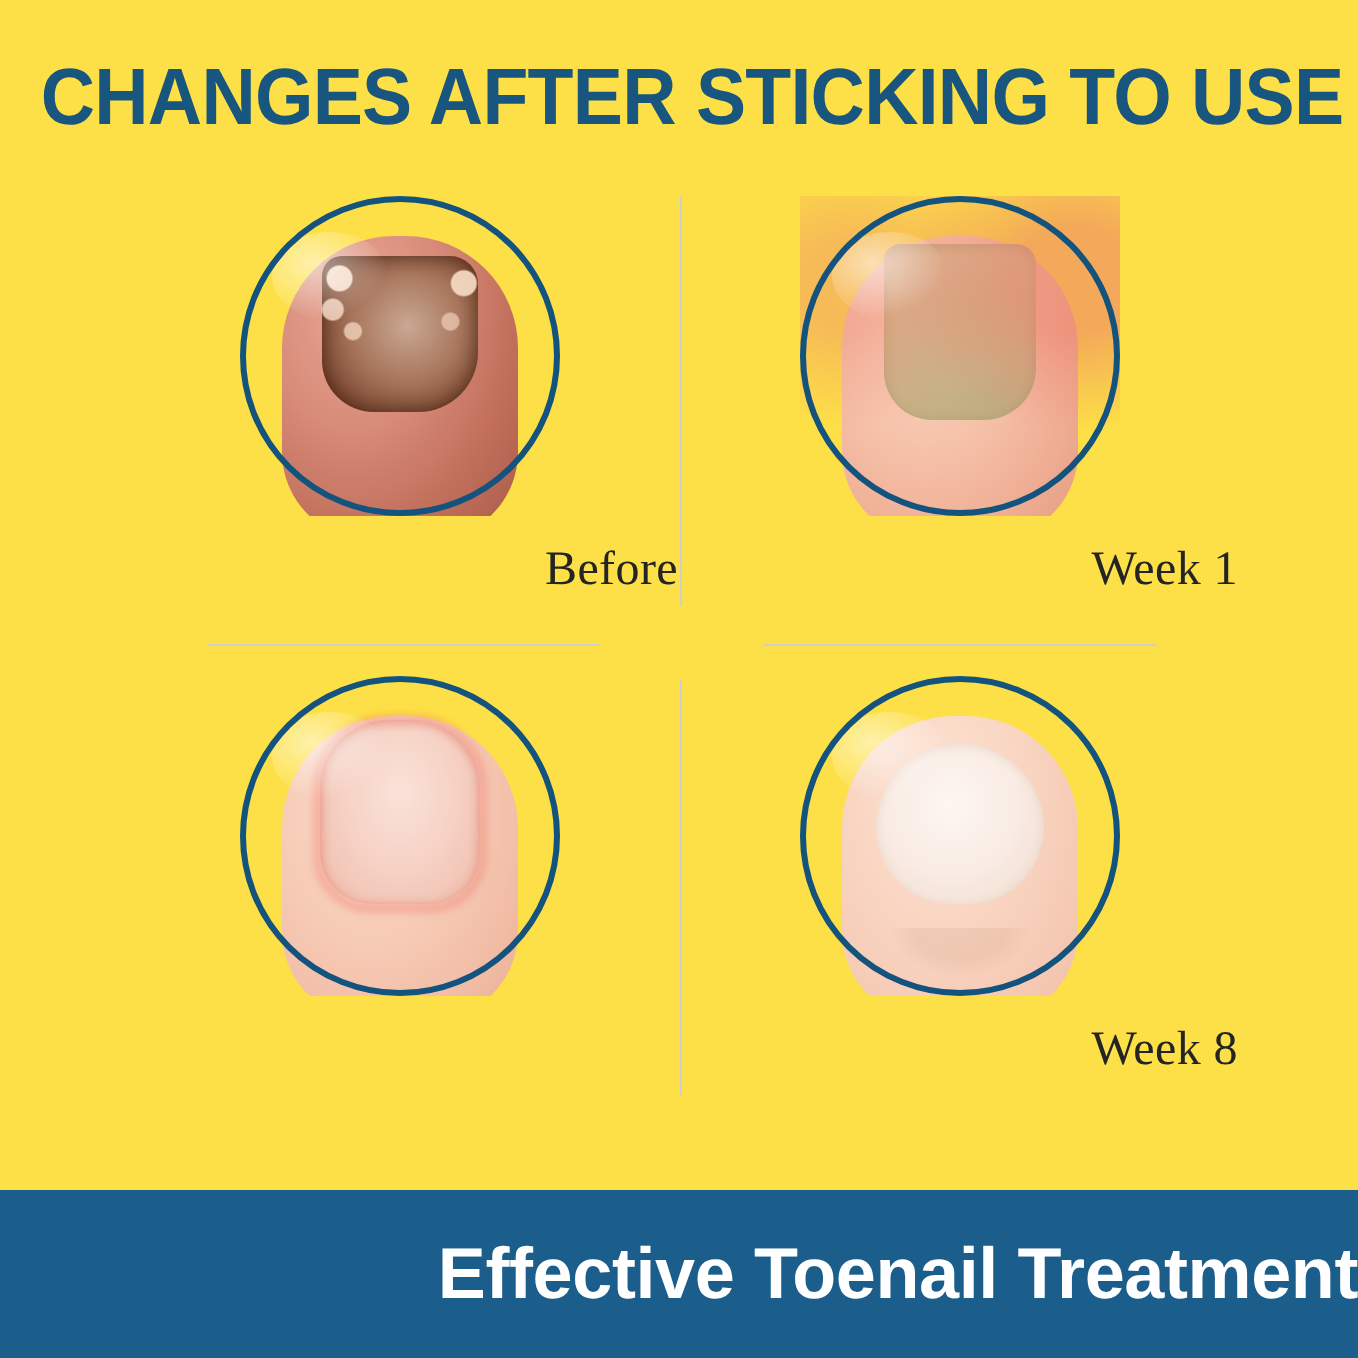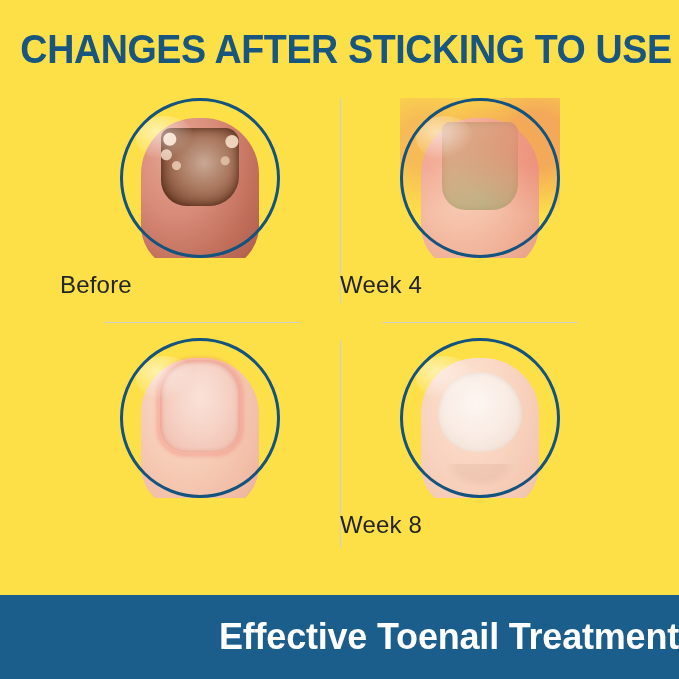--- a/index.html
+++ b/index.html
@@ -230,26 +230,27 @@
     background:
       radial-gradient(ellipse at 50% 0%, rgba(198,150,126,0.18) 0 40%, rgba(0,0,0,0) 62%);
   }
 
   
   .caption {
     position: absolute;
     left: 0;
     top: 178px;
     width: 279px;
-    text-align: left;
+    text-align: right;
     font-size: 24px;
     line-height: 30px;
     font-weight: 300;
     color: #242424;
     letter-spacing: 0.2px;
+    font-family: Liberation Serif, serif;
   }
 
   
   .divider-v {
     position: absolute;
     width: 1px;
     background: #cfcfcf;
   }
   .divider-v.row0 { left: 340px; top: 98px;  height: 205px; }
   .divider-v.row1 { left: 340px; top: 340px; height: 208px; }
@@ -314,21 +315,21 @@
     <div class="cell cell-1">
       <div class="photo-wrap">
         <div class="photo week1">
           <div class="toe"></div>
           <div class="nail"></div>
           <div class="redness"></div>
           <div class="sheen"></div>
         </div>
         <div class="ring"></div>
       </div>
-      <div class="caption">Week 4</div>
+      <div class="caption">Week 1</div>
     </div>
 
     <div class="cell cell-2">
       <div class="photo-wrap">
         <div class="photo week2">
           <div class="toe"></div>
           <div class="nail"></div>
           <div class="redness"></div>
           <div class="sheen"></div>
         </div>

